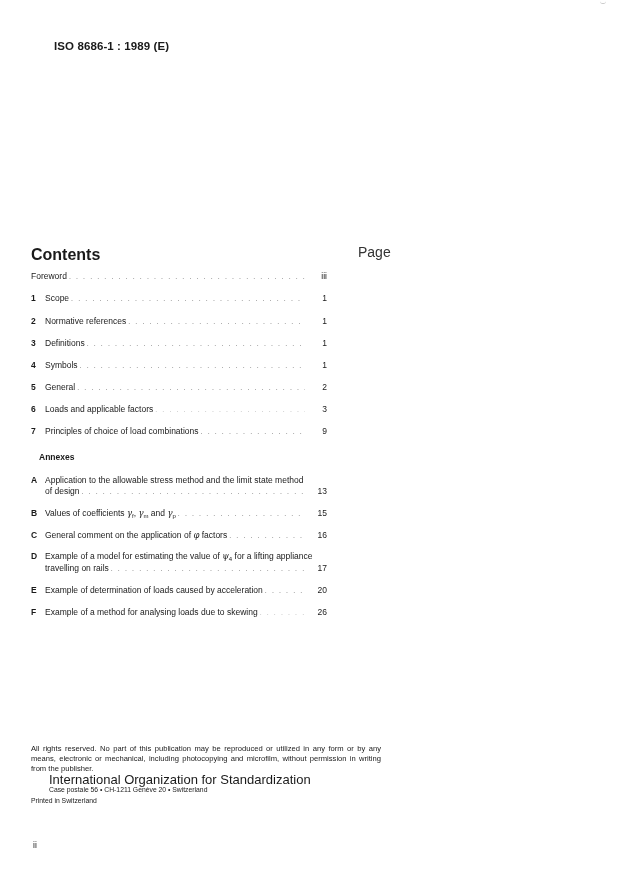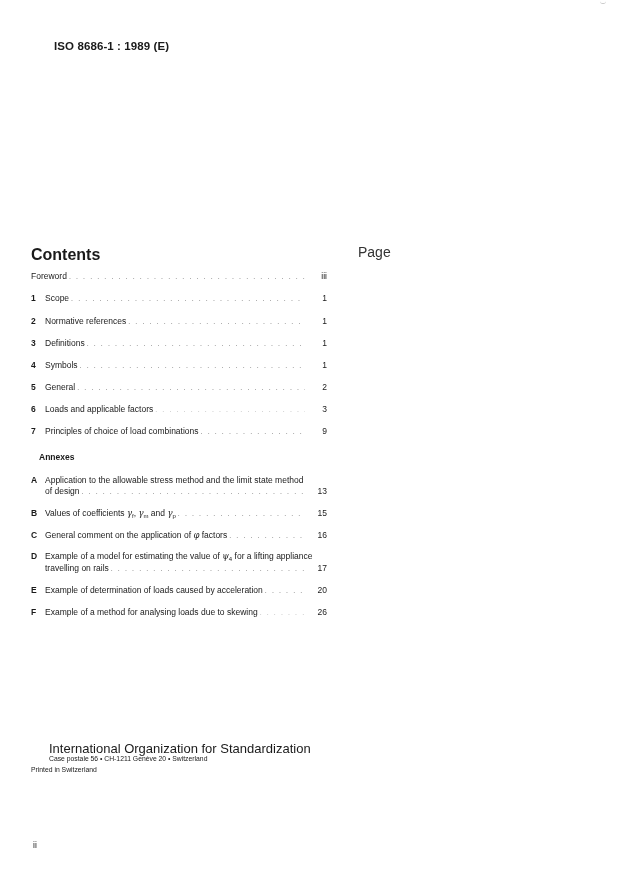--- a/index.html
+++ b/index.html
@@ -238,18 +238,19 @@
 
   <div class="toc-row" style="top:606px">
     <span class="toc-num">F</span>
     <span class="toc-title">Example of a method for analysing loads due to skewing</span>
     <span class="toc-dots faint"></span>
     <span class="toc-page">26</span>
   </div>
 </div>
 
 <div class="copyright">
+  <span class="rights">All rights reserved. No part of this publication may be reproduced or utilized in any form or by any means, electronic or mechanical, including photocopying and microfilm, without permission in writing from the publisher.</span>
   <span class="org">International Organization for Standardization</span>
   <span class="address">Case postale 56 • CH-1211 Genève 20 • Switzerland</span>
   <span class="printed">Printed in Switzerland</span>
 </div>
 
 <div class="page-number">ii</div>
 
 </body></html>

